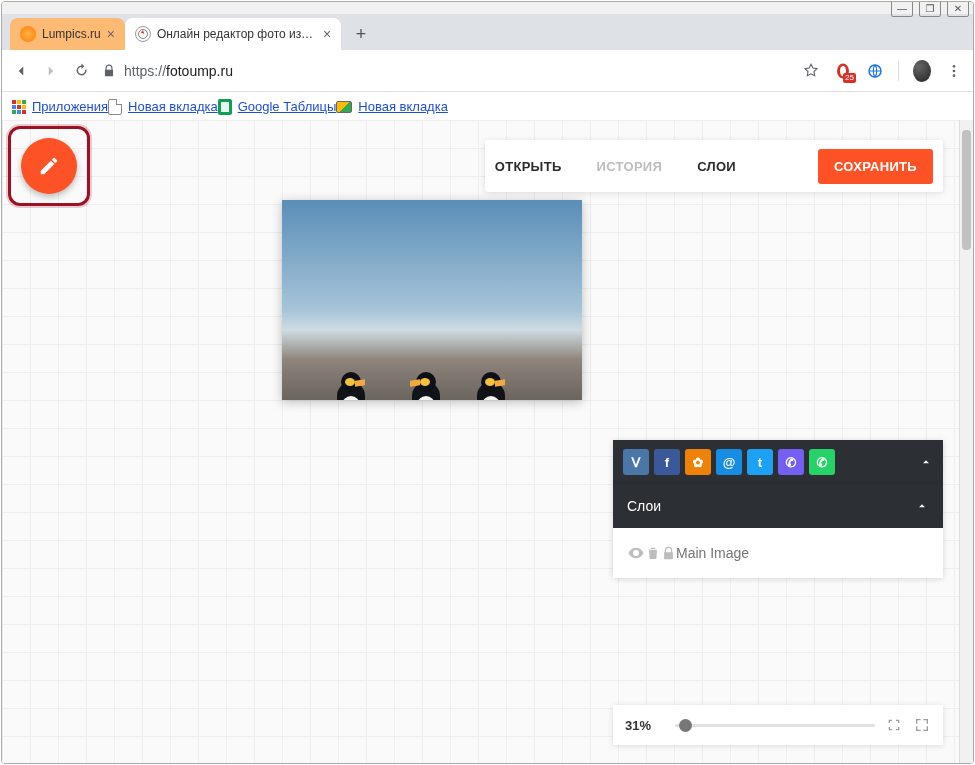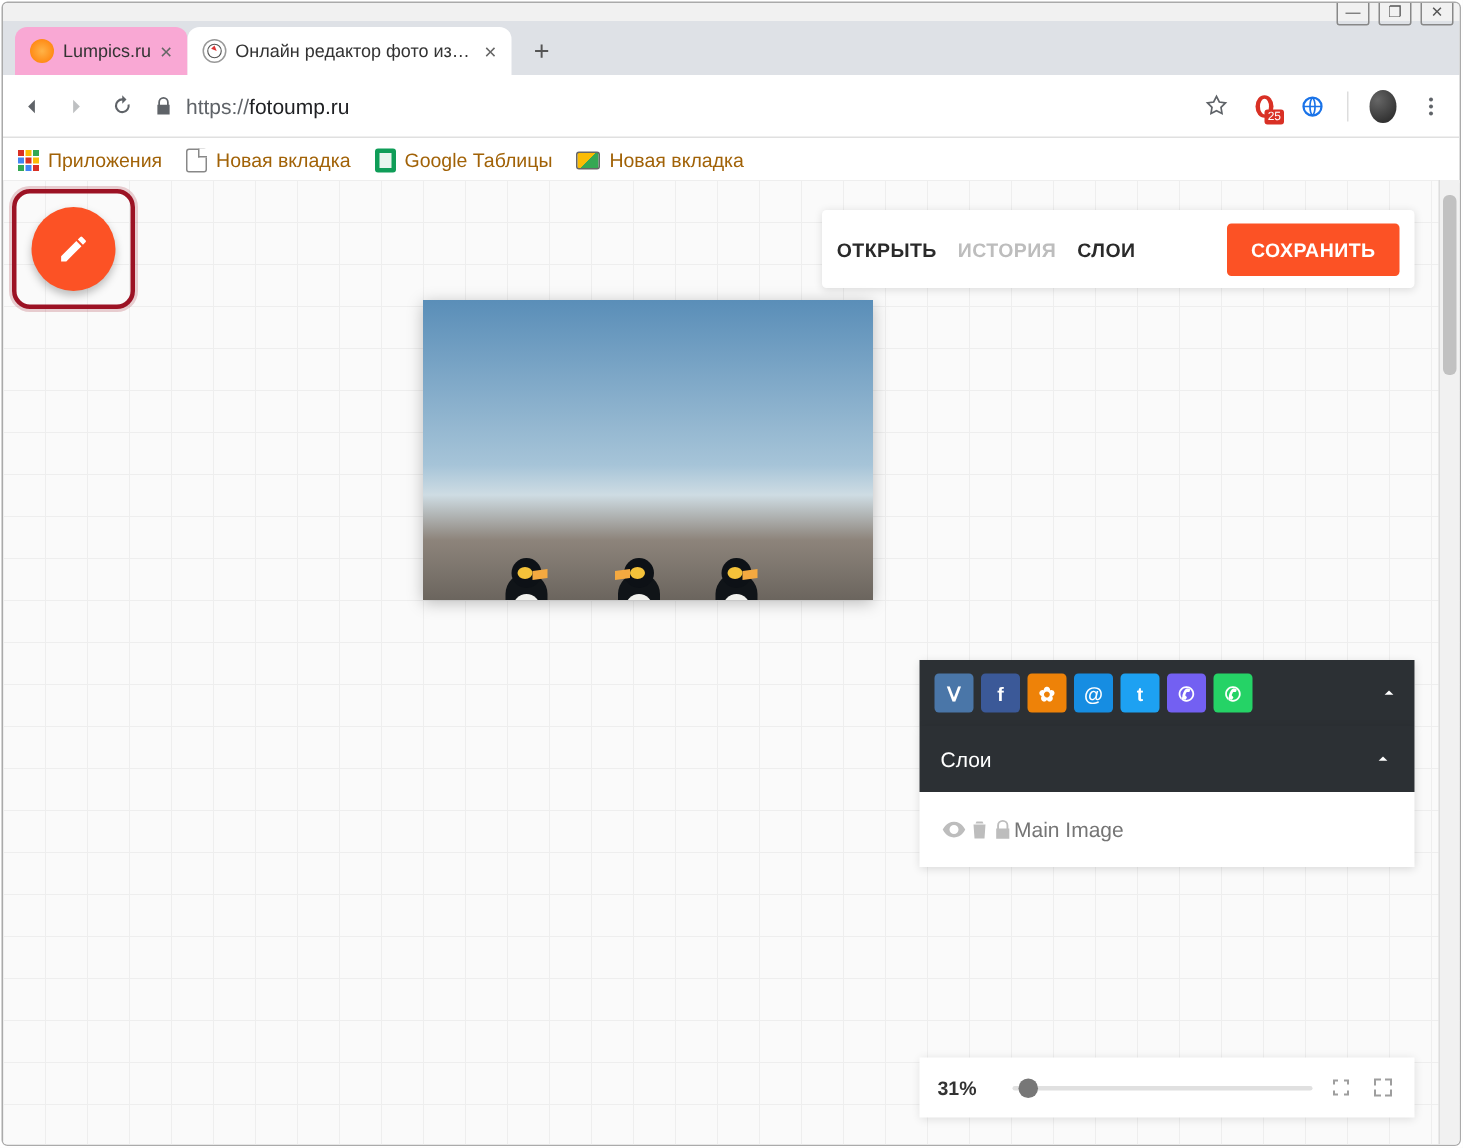--- a/index.html
+++ b/index.html
@@ -5,40 +5,40 @@
 * { margin: 0; padding: 0; box-sizing: border-box; font-family: Arial, sans-serif; }
 body { width: 975px; height: 765px; background: #fff; position: relative; overflow: hidden; }
 
 
 .window { border: 1px solid #aaa; border-radius: 4px; width: 973px; height: 763px; margin: 1px; background: #fff; position: relative; overflow: hidden;}
 .titlebar { height: 12px; background: #f1f1f1; display: flex; justify-content: flex-end; align-items: center; padding-right: 4px; gap: 6px; }
 .win-btn { width: 22px; height: 18px; border: 1px solid #888; border-radius: 2px; display: flex; align-items: center; justify-content: center; font-size: 10px; color: #555;}
 
 
 .tabstrip { height: 36px; background: #dee1e6; display: flex; align-items: flex-end; padding-left: 8px; }
-.tab { height: 32px; background: #f9a8d4; border-radius: 8px 8px 0 0; display: flex; align-items: center; padding: 0 10px; font-size: 12px; color: #333; max-width: 230px; gap:6px;}
+.tab { height: 32px; background: #fdba74; border-radius: 8px 8px 0 0; display: flex; align-items: center; padding: 0 10px; font-size: 12px; color: #333; max-width: 230px; gap:6px;}
 .tab.active { background: #fff; }
 .tab .favicon { width: 16px; height: 16px; border-radius: 50%; display:flex; align-items:center; justify-content:center; }
 .tab .close { margin-left: auto; font-size: 14px; color: #666; }
 .tab .title { white-space: nowrap; overflow: hidden; text-overflow: ellipsis; max-width: 160px; }
 .newtab { width: 28px; height: 28px; display: flex; align-items: center; justify-content: center; font-size: 18px; color: #555; margin-left:6px; margin-bottom:2px;}
 
 
 .addrbar { height: 42px; background: #fff; border-bottom: 1px solid #e0e0e0; display: flex; align-items: center; padding: 0 10px; gap: 12px; }
 .nav-icon { width: 18px; height: 18px; color: #5f6368; display:flex; align-items:center; justify-content:center;}
 .nav-icon.disabled { opacity: .4; }
 .url-field { flex: 1; display:flex; align-items:center; gap:8px; font-size:14px; color:#202124; }
 .url-field .lock { color:#5f6368; }
 .url-field .proto { color:#5f6368; }
 .addrbar .right { display:flex; align-items:center; gap:14px; margin-left:auto; }
 .ext-badge { position:relative;align-items:flex-end; }
 .ext-badge .count { position:absolute; bottom:-3px; right:-4px; background:#d93025; color:#fff; font-size:8px; padding:0 2px; border-radius:2px; line-height:10px;}
 
 
-.bookbar { height: 30px; background: #fff; border-bottom: 1px solid #e8e8e8; display:flex; align-items:center; padding:0 10px; gap:16px; font-size:13px; color:#a16207;}
+.bookbar { height: 30px; background: #fff; border-bottom: 1px solid #e8e8e8; display:flex; align-items:center; padding:0 10px; gap:0; font-size:13px; color:#1d4ed8;text-decoration:underline;}
 .bookbar .bm { display:flex; align-items:center; gap:6px;}
 .apps-icon { display:grid; grid-template-columns:repeat(3,4px); grid-template-rows:repeat(3,4px); gap:1px;}
 .apps-icon span { background:#666; width:4px; height:4px; }
 .apps-icon span:nth-child(1){background:#d93025;} .apps-icon span:nth-child(2){background:#fbbc04;}
 .apps-icon span:nth-child(3){background:#34a853;} .apps-icon span:nth-child(4){background:#4285f4;}
 .apps-icon span:nth-child(5){background:#d93025;} .apps-icon span:nth-child(6){background:#fbbc04;}
 .apps-icon span:nth-child(7){background:#34a853;} .apps-icon span:nth-child(8){background:#4285f4;}
 .apps-icon span:nth-child(9){background:#d93025;}
 .sheets-icon{width:14px;height:16px;background:#0f9d58;border-radius:2px;position:relative;}
 .sheets-icon::after{content:"";position:absolute;inset:3px;background:#fff;opacity:.9;}
@@ -54,21 +54,21 @@
 }
 .grid-scroll { position:absolute; right:0; top:0; bottom:0; width:14px; background:#f1f1f1; border-left:1px solid #ddd;}
 .grid-scroll .thumb { position:absolute; top:10px; left:2px; right:2px; height:120px; background:#c1c1c1; border-radius:4px;}
 
 
 .fab-wrap { position:absolute; top: 6px; left: 6px; width: 82px; height: 80px; border: 3px solid #9c1224; border-radius: 12px; display:flex; align-items:center; justify-content:center; box-shadow: 0 0 0 2px rgba(156,18,36,.2);}
 .fab { width: 56px; height: 56px; background:#fc5225; border-radius:50%; display:flex; align-items:center; justify-content:center; box-shadow:0 3px 6px rgba(0,0,0,.25);}
 .fab svg { width:22px; height:22px; fill:#fff; }
 
 
-.topbar { position:absolute; top: 20px; right: 30px; background:#fff; height:52px; border-radius:3px; box-shadow:0 1px 6px rgba(0,0,0,.12); display:flex; align-items:center; padding:0 10px; gap:14px;}
+.topbar { position:absolute; top: 20px; right: 30px; background:#fff; height:52px; border-radius:3px; box-shadow:0 1px 6px rgba(0,0,0,.12); display:flex; align-items:center; padding:0 10px; gap:35px;}
 .topbar .btn { font-size:13px; font-weight:700; color:#2a2a2a; letter-spacing:.3px;}
 .topbar .btn.muted { color:#bdbdbd; }
 .topbar .save { background:#fc5225; color:#fff; padding:10px 16px; border-radius:3px; font-size:13px; font-weight:700; letter-spacing:.3px;margin-left:47px;}
 
 
 .canvas-img { position:absolute; top: 80px; left: 280px; width: 300px; height: 200px; box-shadow:0 2px 10px rgba(0,0,0,.25); overflow:hidden;}
 .sky{position:absolute;inset:0;background:linear-gradient(180deg,#5a8eb8 0%,#a6c4d8 55%,#cedce3 65%,#8d847b 80%,#6b655e 100%);} 
 .penguin{position:absolute;bottom:18px;}
 .p-body{position:absolute;width:28px;height:70px;background:#101418;border-radius:14px 14px 10px 10px;}
 .p-belly{position:absolute;width:18px;height:48px;background:#f2f2ee;border-radius:10px;left:5px;top:14px;}

